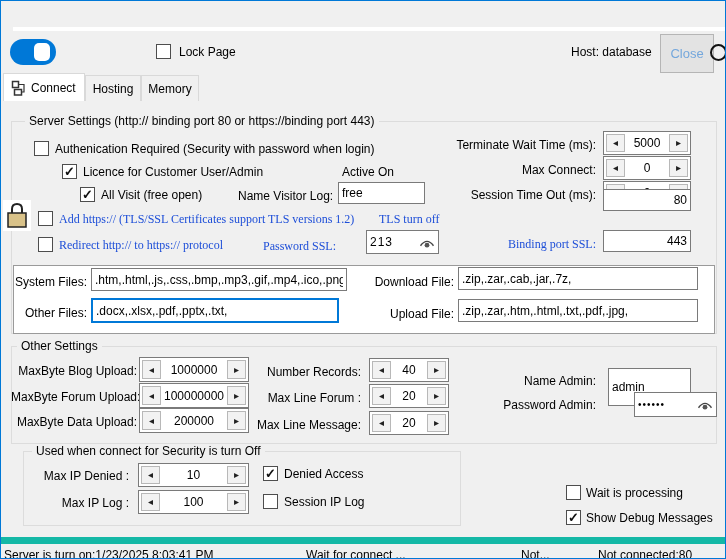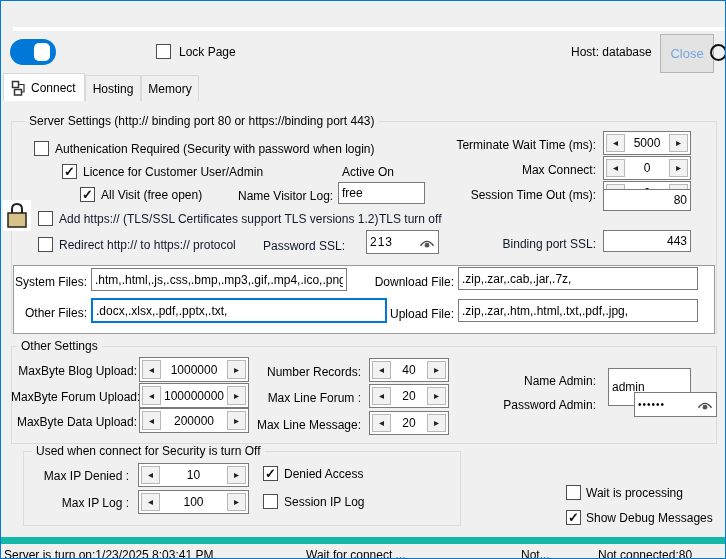--- a/index.html
+++ b/index.html
@@ -32,21 +32,21 @@
   .tab.active { left:2px; top:72px; width:82px; height:28px; background:#fff; z-index:2; }
   .tab.t2 { left:84px; top:74px; width:56px; height:26px; background:#f0f0f0; }
   .tab.t3 { left:140px; top:74px; width:58px; height:26px; background:#f0f0f0; }
   .tab .tlabel { white-space:nowrap; }
   .tab.active .tlabel { margin-left:27px; }
   .tab.t2 .tlabel, .tab.t3 .tlabel { margin:0 auto; }
   .tabicon { position:absolute; left:7px; top:6px; }
   
   .lab { position:absolute; font-size:12px; white-space:nowrap; }
   .lab.r { text-align:right; }
-  .blue { color:#0f172a; }
+  .blue { color:#1d4ed8;font-family:Liberation Serif, serif; }
   .grp { position:absolute; border:1px solid #dcdcdc; }
   .grp-label { position:absolute; background:#f0f0f0; padding:0 4px; white-space:nowrap; z-index:1; }
   .cbx { position:absolute; width:15px; height:15px; background:#fff; border:1px solid #4d4d4d;
     font-size:13px; line-height:13px; text-align:center; }
   .cbx.on::before { content:"✓"; color:#111; font-weight:600; }
   .tb { position:absolute; border:1px solid #7a7a7a; background:#fff; outline:none;
     font:12px "Liberation Sans",sans-serif; padding:0 3px; color:#000; }
   .tb.focus { border:2px solid #0078d7; }
   .tb.num { text-align:right; }
   .spin { position:absolute; display:flex; align-items:stretch; background:#fff;
@@ -177,21 +177,21 @@
 
   <span class="lab r blue" style="left:420px;top:236px;width:175px">Binding port SSL:</span>
   <input class="tb num" style="left: 602px; top: 229px; width: 88px; height: 22px;" value="443">
 
   <div class="filespanel"></div>
   <span class="lab r" style="left:6px;top:274px;width:80px">System Files:</span>
   <input class="tb" style="left: 90px; top: 267px; width: 256px; height: 23px;" value=".htm,.html,.js,.css,.bmp,.mp3,.gif,.mp4,.ico,.png,.j">
   <span class="lab r" style="left:360px;top:274px;width:93px">Download File:</span>
   <input class="tb" style="left: 457px; top: 266px; width: 240px; height: 23px;" value=".zip,.zar,.cab,.jar,.7z,">
   <span class="lab r" style="left:6px;top:305px;width:80px">Other Files:</span>
-  <input class="tb focus" style="left: 90px; top: 297px; width: 296px; height: 25px;" value=".docx,.xlsx,.pdf,.pptx,.txt,">
+  <input class="tb focus" style="left: 90px; top: 297px; width: 248px; height: 25px;" value=".docx,.xlsx,.pdf,.pptx,.txt,">
   <span class="lab r" style="left:360px;top:306px;width:93px">Upload File:</span>
   <input class="tb" style="left: 457px; top: 298px; width: 240px; height: 23px;" value=".zip,.zar,.htm,.html,.txt,.pdf,.jpg,">
 
   <div class="grp" style="left:10px;top:345px;width:706px;height:98px"></div>
   <span class="grp-label" style="left:16px;top:338px">Other Settings</span>
 
   <span class="lab r" style="left:10px;top:363px;width:126px">MaxByte Blog Upload:</span>
   <div class="spin" style="left:138px;top:356px;width:110px;height:25px">
     <span class="sbtn"></span>
     <span class="sval">1000000</span>

